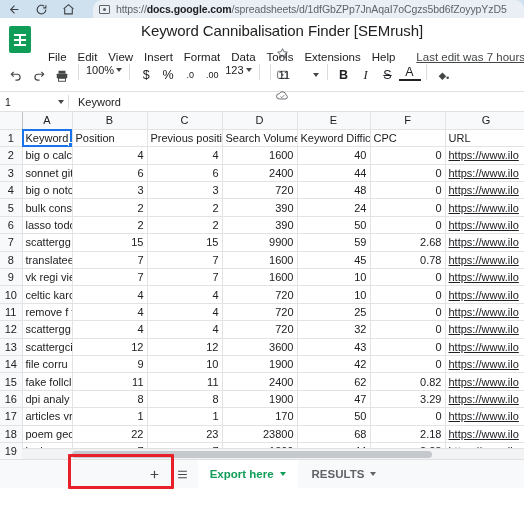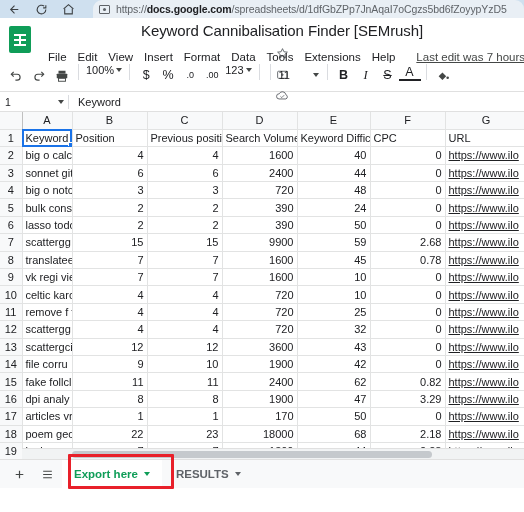--- a/index.html
+++ b/index.html
@@ -263,20 +263,21 @@
 
   
   .tabbar {
     height: 29px;
     background: #f8f9fa;
     border-top: 1px solid #e0e0e0;
     display: flex; align-items: center;
     padding-left: 6px;
     gap: 2px;
     position: relative;
+    justify-content: center;
   }
   .tab-icon {
     width: 26px; height: 26px;
     display: flex; align-items: center; justify-content: center;
     color: #444746; cursor: pointer; flex: 0 0 auto;
   }
   .sheet-tab {
     display: flex; align-items: center; gap: 6px;
     height: 29px; padding: 0 12px;
     font-size: 11.5px; cursor: pointer;
@@ -629,21 +630,21 @@
           <td class="num">170</td>
           <td class="num">50</td>
           <td class="num">0</td>
           <td class="url">https://www.ilo</td>
         </tr>
         <tr>
           <td class="rownum">18</td>
           <td class="txt">poem gec</td>
           <td class="num">22</td>
           <td class="num">23</td>
-          <td class="num">18000</td>
+          <td class="num">23800</td>
           <td class="num">68</td>
           <td class="num">2.18</td>
           <td class="url">https://www.ilo</td>
         </tr>
         <tr>
           <td class="rownum">19</td>
           <td class="txt">looks sca</td>
           <td class="num">7</td>
           <td class="num">7</td>
           <td class="num">1300</td>

